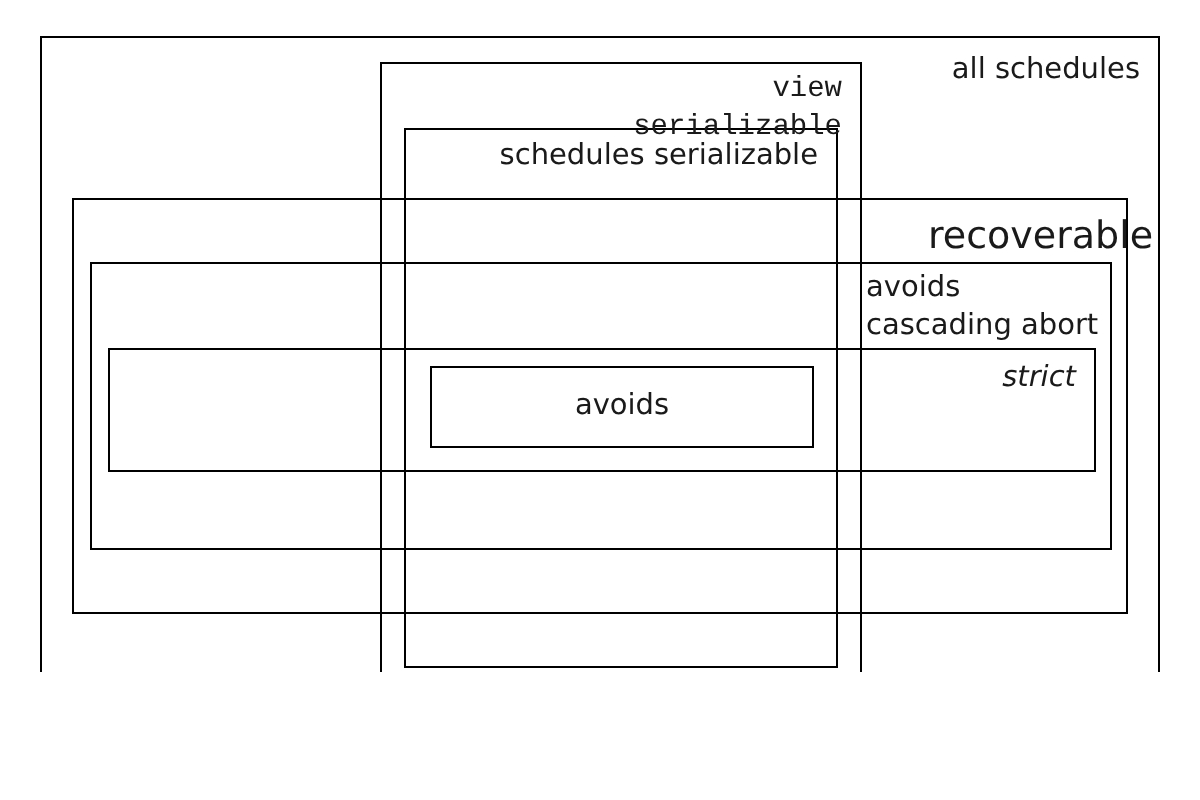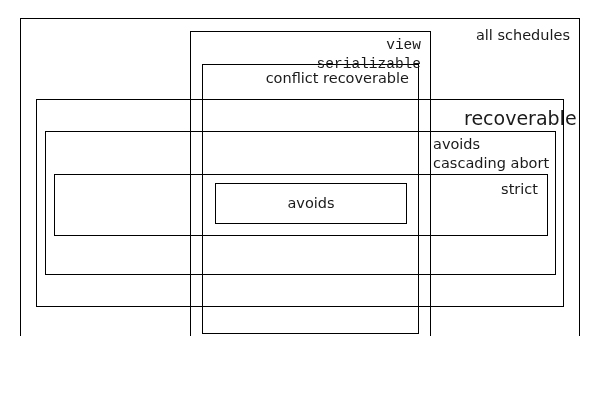--- a/index.html
+++ b/index.html
@@ -42,20 +42,20 @@
   <div class="set-box" style="left: 20px; top: 18px; width: 560px; height: 359px; border: 1.6px solid rgb(0, 0, 0);"></div>
   <div class="set-box" style="left: 190px; top: 31px; width: 241px; height: 333px; border: 1.6px solid rgb(0, 0, 0);"></div>
   <div class="set-box" style="left: 202px; top: 64px; width: 217px; height: 270px; border: 1.6px solid rgb(0, 0, 0);"></div>
   <div class="set-box" style="left: 36px; top: 99px; width: 528px; height: 208px; border: 1.6px solid rgb(0, 0, 0);"></div>
   <div class="set-box" style="left: 45px; top: 131px; width: 511px; height: 144px; border: 1.6px solid rgb(0, 0, 0);"></div>
   <div class="set-box" style="left: 54px; top: 174px; width: 494px; height: 62px; border: 1.6px solid rgb(0, 0, 0);"></div>
   <div class="set-box" style="left: 215px; top: 183px; width: 192px; height: 41px; border: 1.6px solid rgb(0, 0, 0);"></div>
 
   <div class="set-label label-right" style="left: 470px; top: 26px; width: 100px; text-align: right; color: rgb(26, 26, 26); font-size: 14.5px;">all schedules</div>
   <div class="set-label label-right" style="left: 291px; top: 36px; width: 130px; text-align: right; color: rgb(26, 26, 26); font-size: 14.5px; font-family: Liberation Mono, monospace;">view serializable</div>
-  <div class="set-label label-right" style="left: 249px; top: 69px; width: 160px; text-align: right; color: rgb(26, 26, 26); font-size: 14.5px;">conflict recoverable</div>
+  <div class="set-label label-right" style="left: 249px; top: 69px; width: 160px; text-align: right; color: rgb(26, 26, 26); font-size: 14.5px;">schedules serializable</div>
   <div class="set-label label-right" style="left: 464px; top: 106px; width: 90px; text-align: right; color: rgb(26, 26, 26); font-size: 19px;">recoverable</div>
   <div class="set-label label-left" style="left: 433px; top: 135px; width: 125px; text-align: left; color: rgb(26, 26, 26); font-size: 14.5px;">avoids
 cascading abort</div>
-  <div class="set-label label-right" style="left: 458px; top: 180px; width: 80px; text-align: right; color: rgb(26, 26, 26); font-size: 14.5px;">strict</div>
+  <div class="set-label label-right" style="left: 458px; top: 180px; width: 80px; text-align: right; color: rgb(26, 26, 26); font-size: 14.5px; font-style: italic;">strict</div>
   <div class="set-label label-center" style="left: 215px; top: 194px; width: 192px; text-align: center; color: rgb(26, 26, 26); font-size: 14.5px;">avoids</div>
 
 </div>
 
 </body></html>

